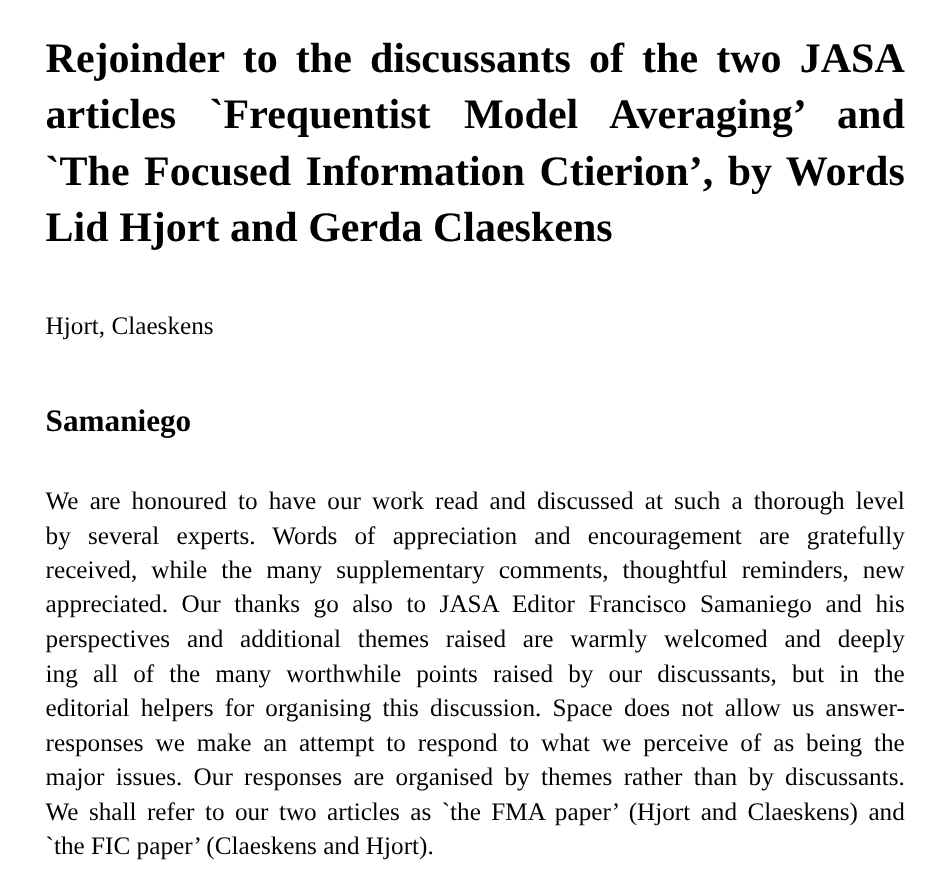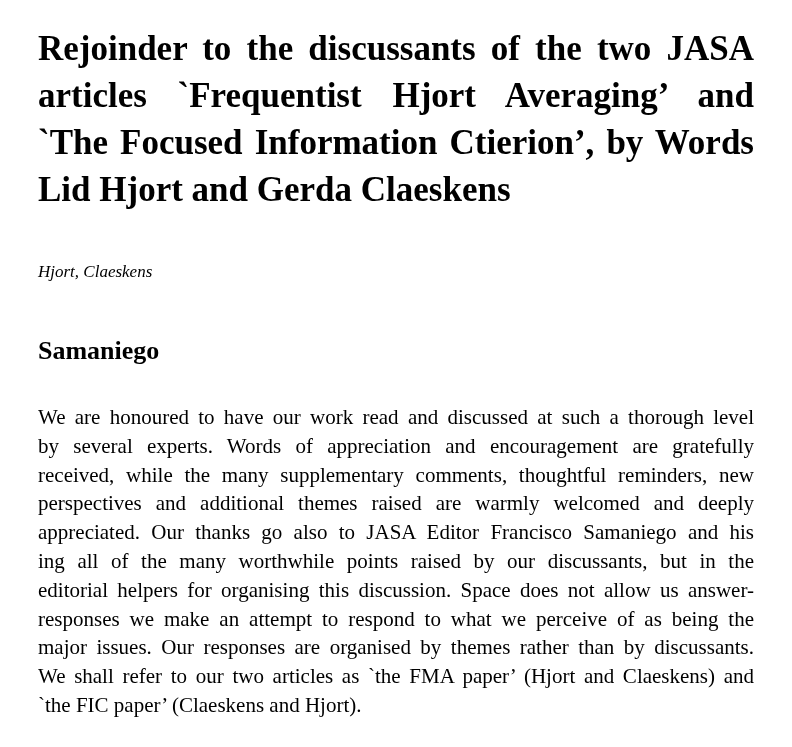--- a/index.html
+++ b/index.html
@@ -30,22 +30,21 @@
   }
   .paper-title .tline {
     text-align: justify;
     text-align-last: justify;
   }
   .paper-title .tline.last {
     text-align-last: left;
   }
   .authors {
     margin-top: 46px;
-    font-style: italic;
-    font-size: 17px;
+    font-size: 21px;
     line-height: 25px;
   }
   .abstract-heading {
     margin: 52px 0 0 0;
     font-size: 26px;
     line-height: 30px;
     font-weight: bold;
   }
   .abstract-body {
     margin-top: 37px;
@@ -60,35 +59,35 @@
     text-align-last: left;
   }
 </style>
 </head>
 <body>
 
 <div class="page">
 
   <h1 class="paper-title">
       <div class="tline">Rejoinder to the discussants of the two JASA</div>
-      <div class="tline">articles `Frequentist Hjort Averaging’ and</div>
+      <div class="tline">articles `Frequentist Model Averaging’ and</div>
       <div class="tline">`The Focused Information Ctierion’, by Words</div>
       <div class="tline last">Lid Hjort and Gerda Claeskens</div>
     </h1>
 
   <div class="authors">Hjort, Claeskens</div>
 
   <h2 class="abstract-heading">Samaniego</h2>
 
   <div class="abstract-body">
       <div class="tline">We are honoured to have our work read and discussed at such a thorough level</div>
       <div class="tline">by several experts. Words of appreciation and encouragement are gratefully</div>
       <div class="tline">received, while the many supplementary comments, thoughtful reminders, new</div>
+      <div class="tline">appreciated. Our thanks go also to JASA Editor Francisco Samaniego and his</div>
       <div class="tline">perspectives and additional themes raised are warmly welcomed and deeply</div>
-      <div class="tline">appreciated. Our thanks go also to JASA Editor Francisco Samaniego and his</div>
       <div class="tline">ing all of the many worthwhile points raised by our discussants, but in the</div>
       <div class="tline">editorial helpers for organising this discussion. Space does not allow us answer-</div>
       <div class="tline">responses we make an attempt to respond to what we perceive of as being the</div>
       <div class="tline">major issues. Our responses are organised by themes rather than by discussants.</div>
       <div class="tline">We shall refer to our two articles as `the FMA paper’ (Hjort and Claeskens) and</div>
       <div class="tline last">`the FIC paper’ (Claeskens and Hjort).</div>
     </div>
 
 </div>
 

